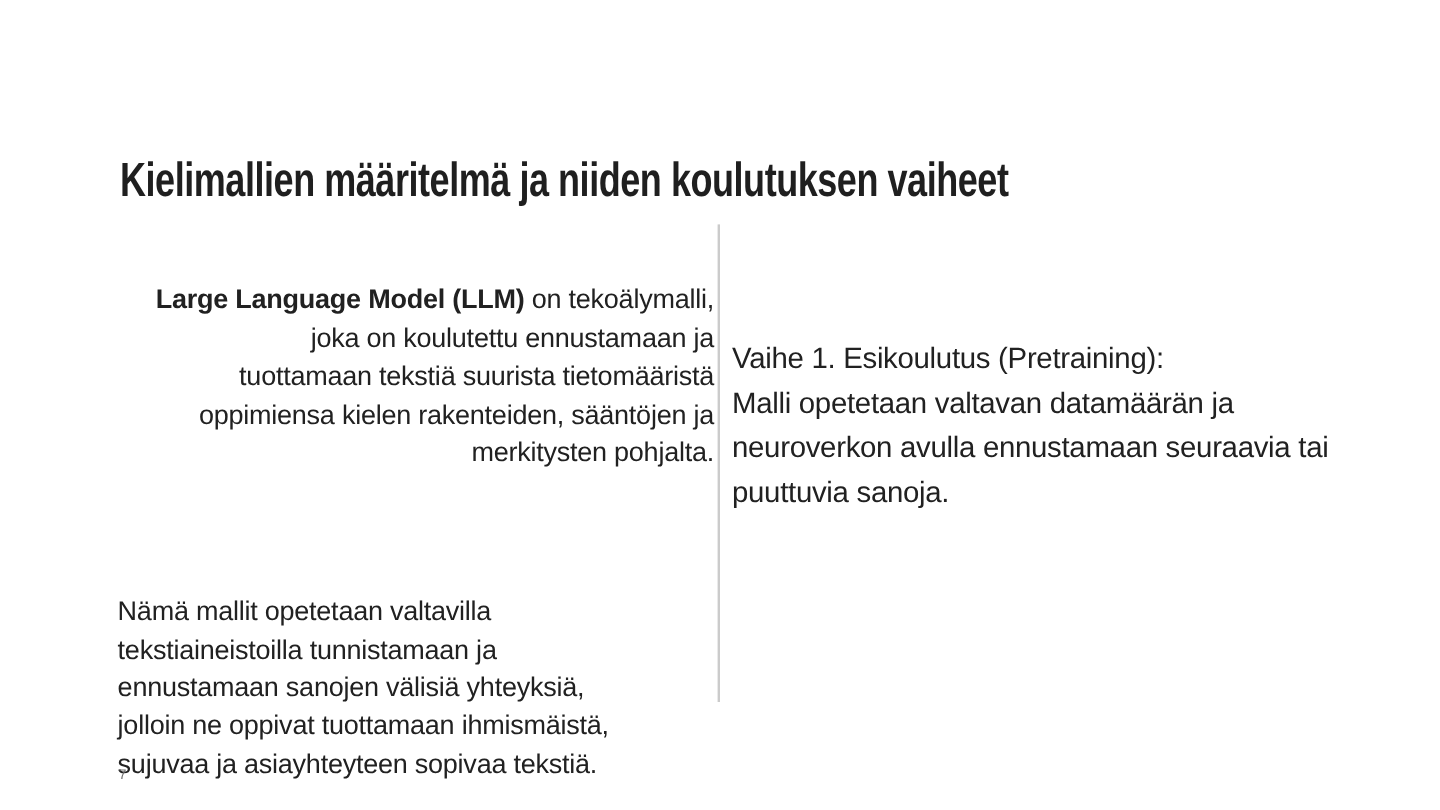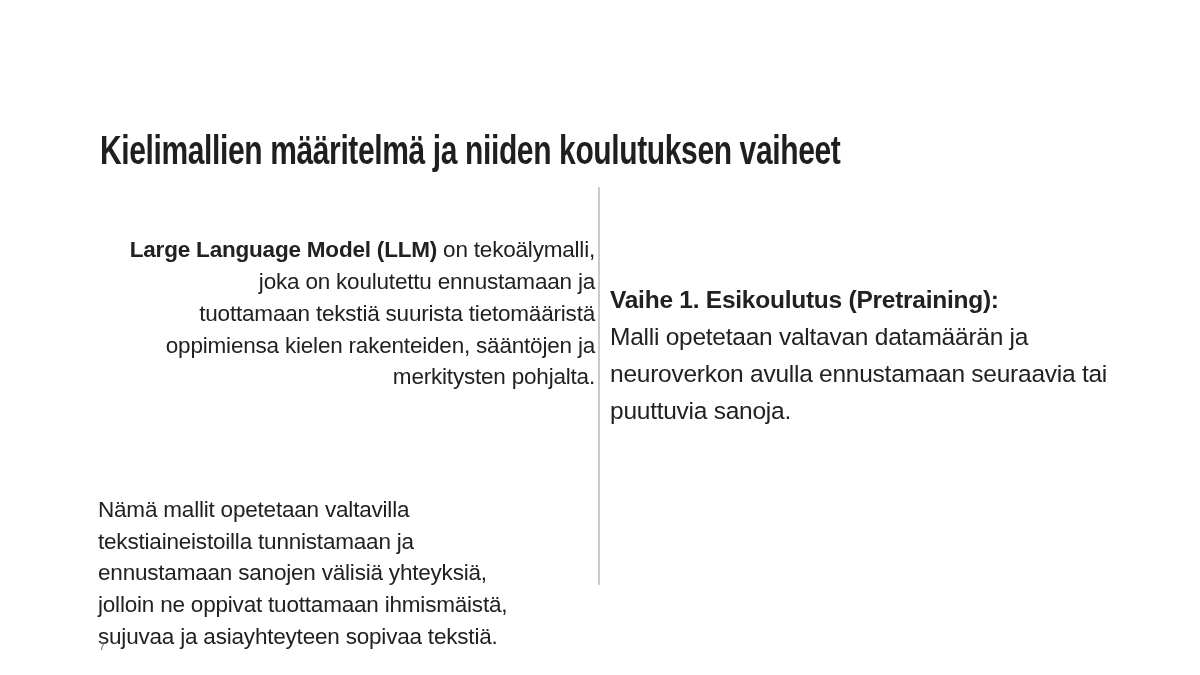--- a/index.html
+++ b/index.html
@@ -49,21 +49,21 @@
     line-height: 37px;
     letter-spacing: -0.25px;
   }
   .para { margin: 0; }
   .col-left .para-1, .col-right .para-1 { margin-bottom: 6px; text-align: right; }
   .col-left .para-2 { margin-bottom: 2px; }
   .col-right .para-1 { margin-bottom: 17px; }
   .col-right .para-2 { margin-bottom: 2px; }
   .bold { font-weight: 700; }
   .heading {
-    font-weight: 700;
+    font-weight: 400;
     display: block;
   }
   .divider {
     position: absolute;
     left: 598px;
     top: 187px;
     width: 2px;
     height: 398px;
     background: #cbcbcb;
   }

